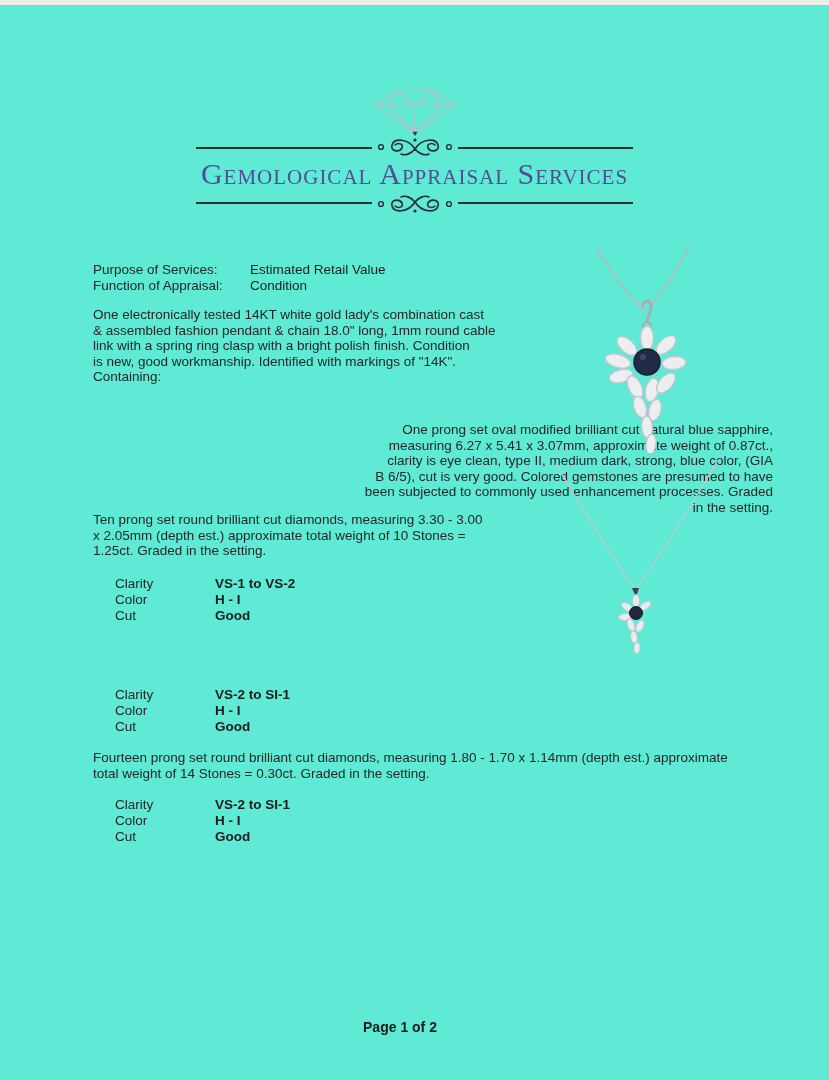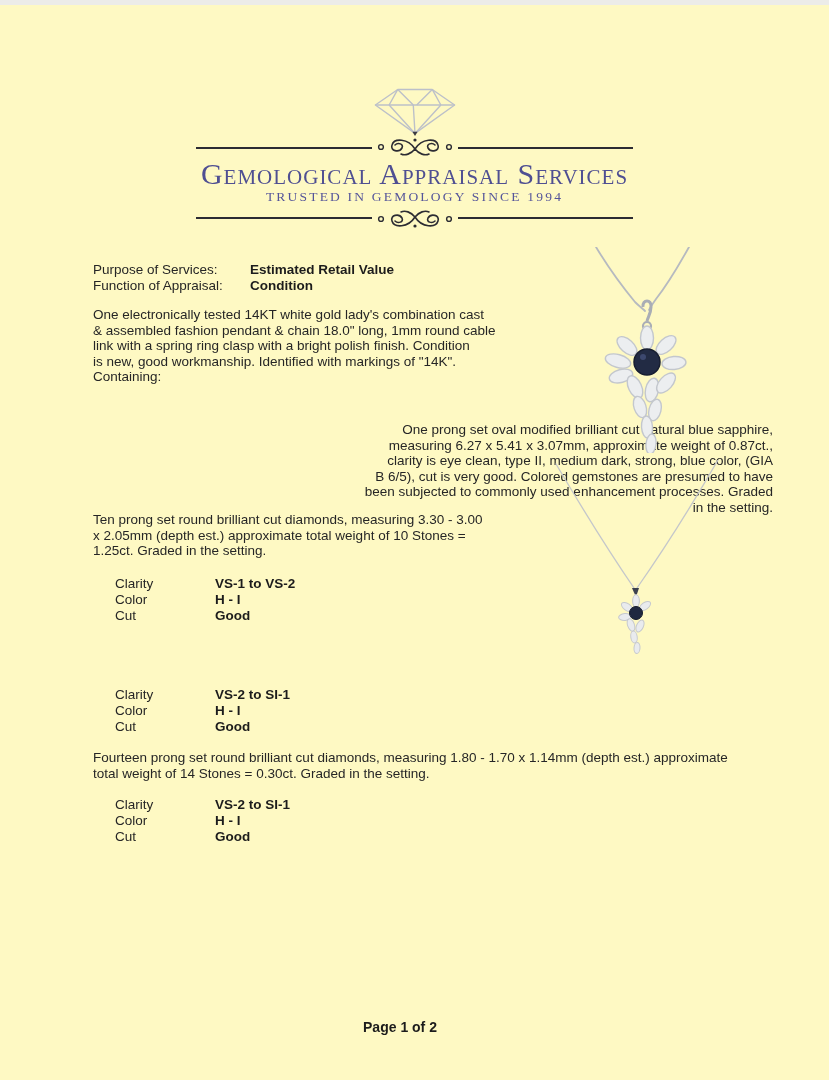--- a/index.html
+++ b/index.html
@@ -2,21 +2,21 @@
 <html><head>
 <meta charset="utf-8">
 <style>
   * { margin: 0; padding: 0; box-sizing: border-box; }
   html, body { background: #d8d8d6; }
   .page {
     position: relative;
     width: 829px;
     height: 1080px;
     margin: 0 auto;
-    background: #fef9c3;
+    background: #5eead4;
     font-family: "Liberation Sans", sans-serif;
     color: #262626;
     overflow: hidden;
   }
   .scan-edge {
     position: absolute; top: 0; left: 0; right: 0; height: 5px;
     background: #ecece9;
   }
 
   
@@ -53,21 +53,21 @@
   }
   .rule-bottom { margin-top: 2px; }
 
   
   .meta {
     position: absolute; left: 93px; top: 262px;
     font-size: 13.5px; line-height: 15.5px;
   }
   .meta-row { display: flex; }
   .meta-label { width: 157px; }
-  .meta-value { font-weight: bold; color: #1c1c1c; }
+  .meta-value { font-weight: normal; color: #1c1c1c; }
 
   .para {
     position: absolute; left: 93px;
     width: 680px;
     font-size: 13.5px; line-height: 15.5px;
     white-space: pre-line;
   }
   .para-pendant   { top: 307px; }
   .para-sapphire  { top: 422px; text-align: right; }
   .para-ten       { top: 512px; }
@@ -125,21 +125,20 @@
           <path d="M43 13 C39 18 33 20 29 18 M43 13 C47 18 53 20 57 18"></path>
         </g>
         <circle cx="9" cy="11" r="2.4" fill="none" stroke="#2c2c33" stroke-width="1.4"></circle>
         <circle cx="77" cy="11" r="2.4" fill="none" stroke="#2c2c33" stroke-width="1.4"></circle>
         <circle cx="43" cy="4" r="1.6" fill="#2c2c33"></circle>
       </svg>
       <div class="bar"></div>
     </div>
 
     <div class="brand-title">Gemological Appraisal Services</div>
-    <div class="brand-tagline">TRUSTED IN GEMOLOGY SINCE 1994</div>
 
     <div class="ornament-rule rule-bottom">
       <div class="bar"></div>
       <svg width="86" height="24" viewBox="0 0 86 24" style="transform:scaleY(-1)">
         <g fill="none" stroke="#2c2c33" stroke-width="1.6" stroke-linecap="round">
           <path d="M43 13 C36 2 22 2 20 9 C18 15 27 17 30 12 C32 8 26 6 23 9"></path>
           <path d="M43 13 C50 2 64 2 66 9 C68 15 59 17 56 12 C54 8 60 6 63 9"></path>
           <path d="M43 13 C39 18 33 20 29 18 M43 13 C47 18 53 20 57 18"></path>
         </g>
         <circle cx="9" cy="11" r="2.4" fill="none" stroke="#2c2c33" stroke-width="1.4"></circle>

